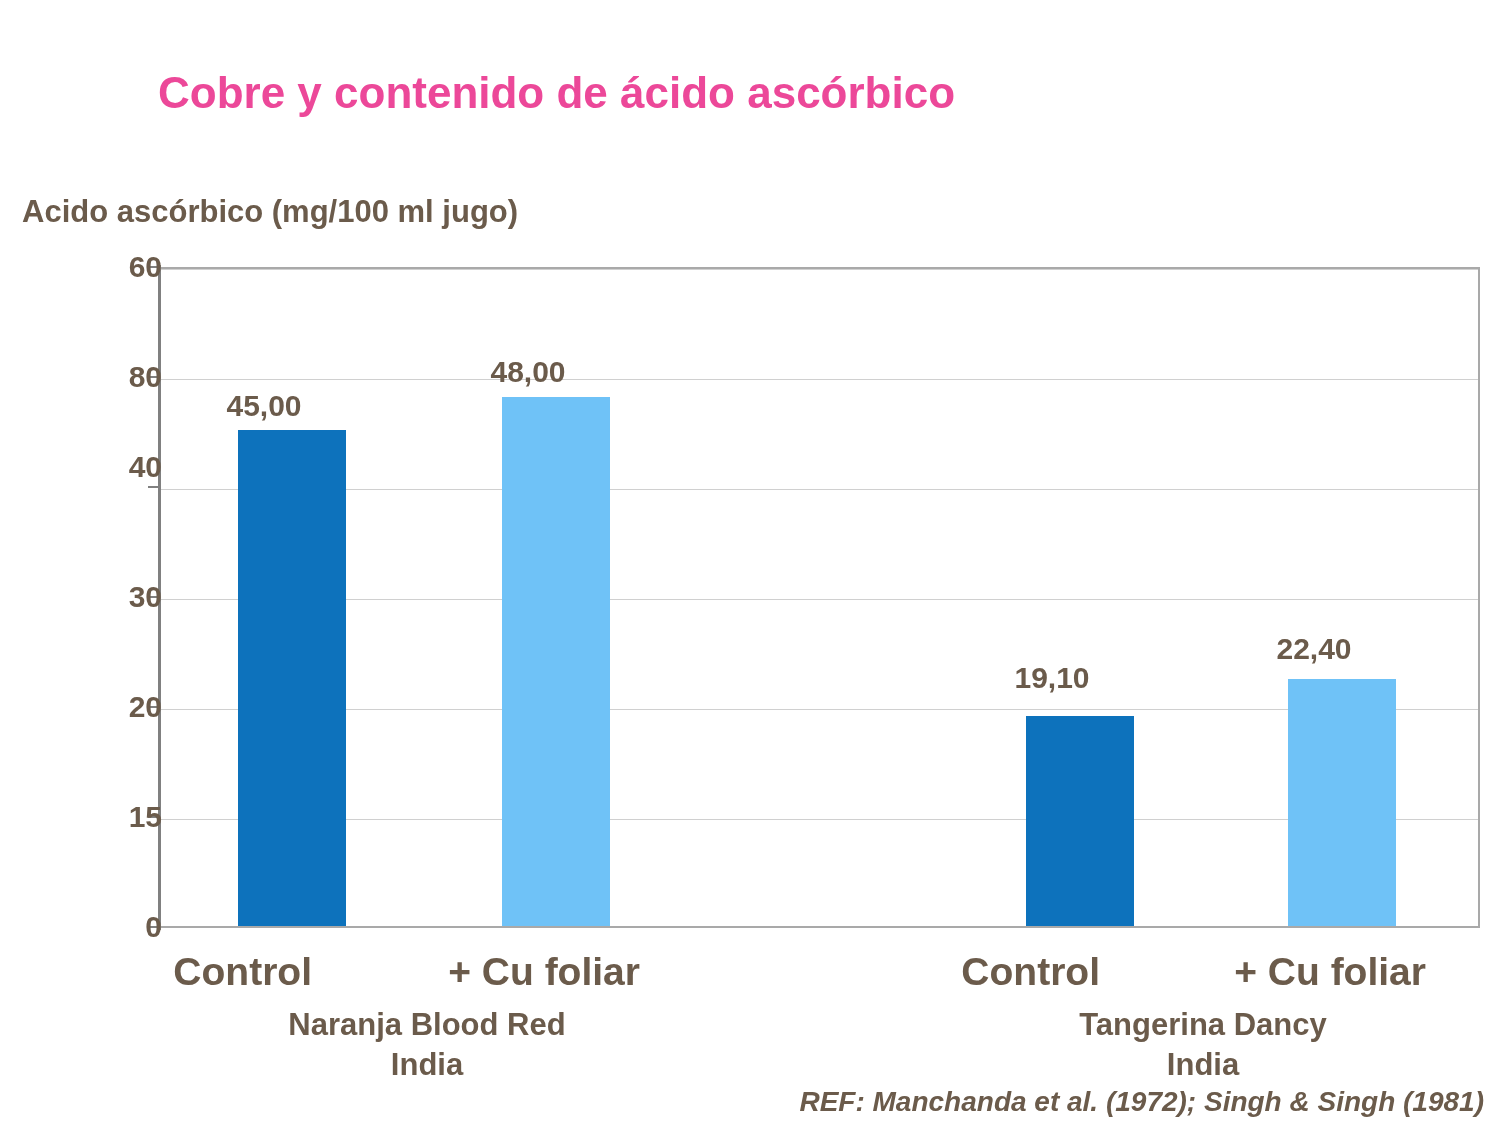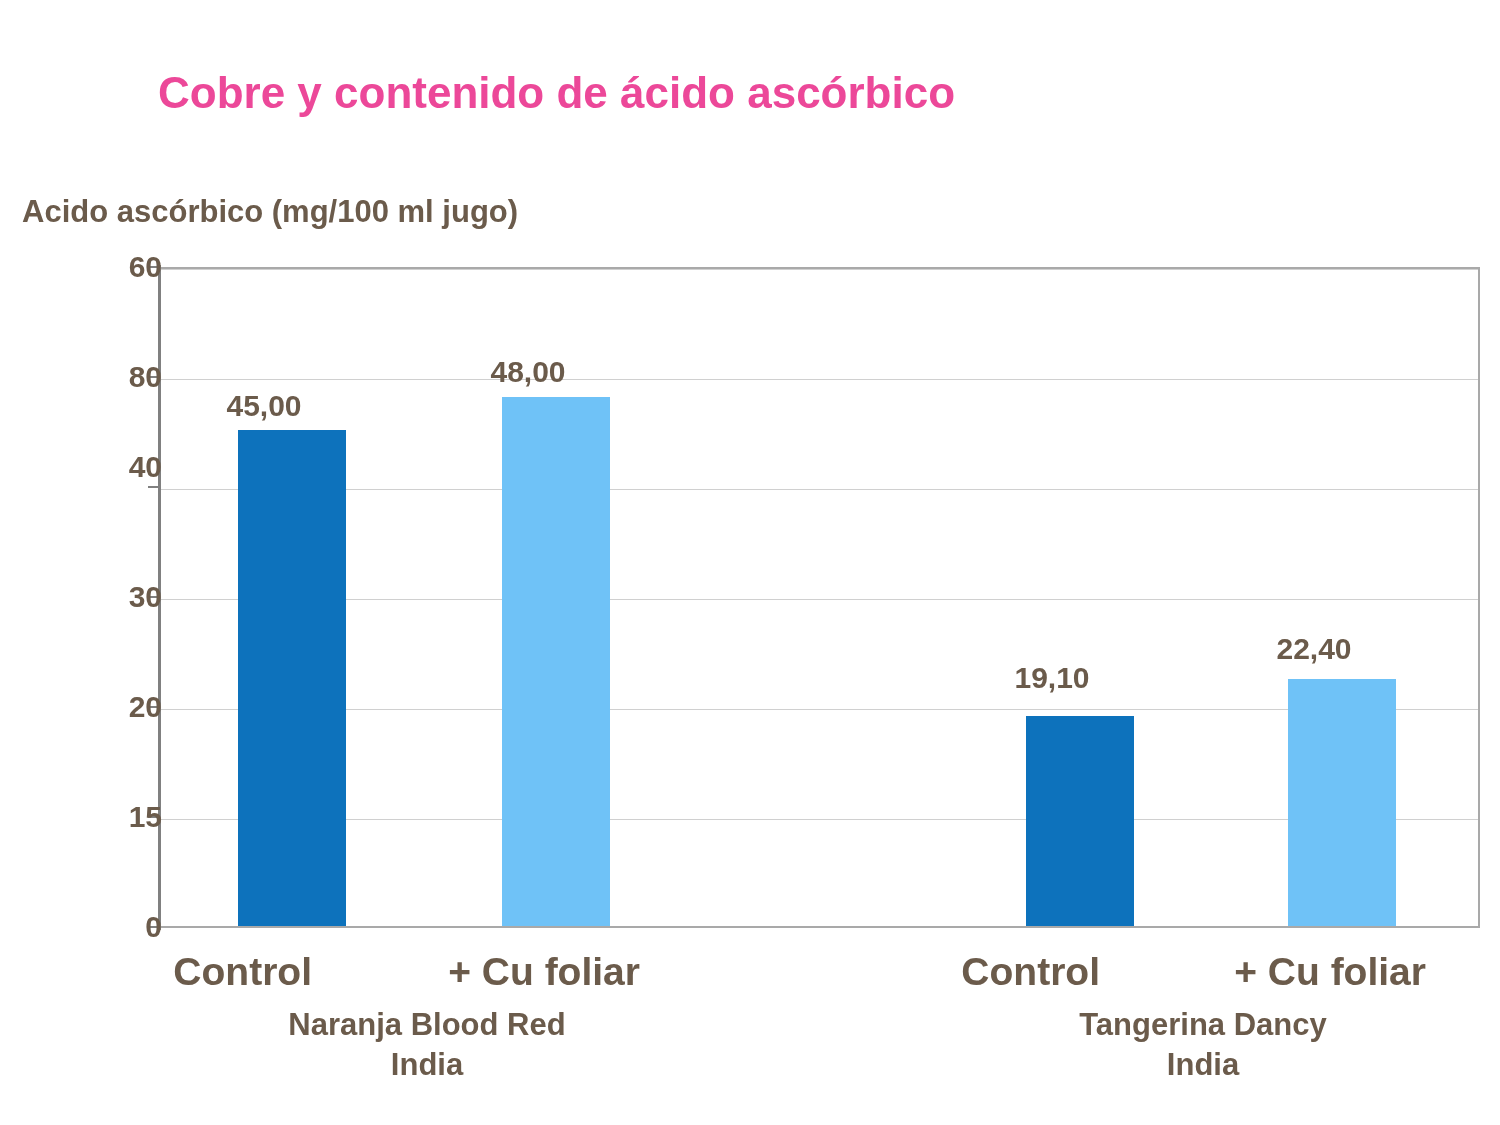--- a/index.html
+++ b/index.html
@@ -197,14 +197,15 @@
   <div class="cat-label" style="left:420px; top:950px; width:220px;">+ Cu foliar</div>
   <div class="cat-label" style="left:944px; top:950px; width:156px;">Control</div>
   <div class="cat-label" style="left:1206px;top:950px; width:220px;">+ Cu foliar</div>
 
   <div class="group-label" style="left:172px; top:1006px; width:510px;">Naranja Blood Red</div>
   <div class="group-label" style="left:172px; top:1046px; width:510px;">India</div>
 
   <div class="group-label" style="left:948px; top:1006px; width:510px;">Tangerina Dancy</div>
   <div class="group-label" style="left:948px; top:1046px; width:510px;">India</div>
 
+  <div id="reference-note">REF: Manchanda et al. (1972);  Singh &amp; Singh (1981)</div>
 
 </div>
 
 </body></html>

